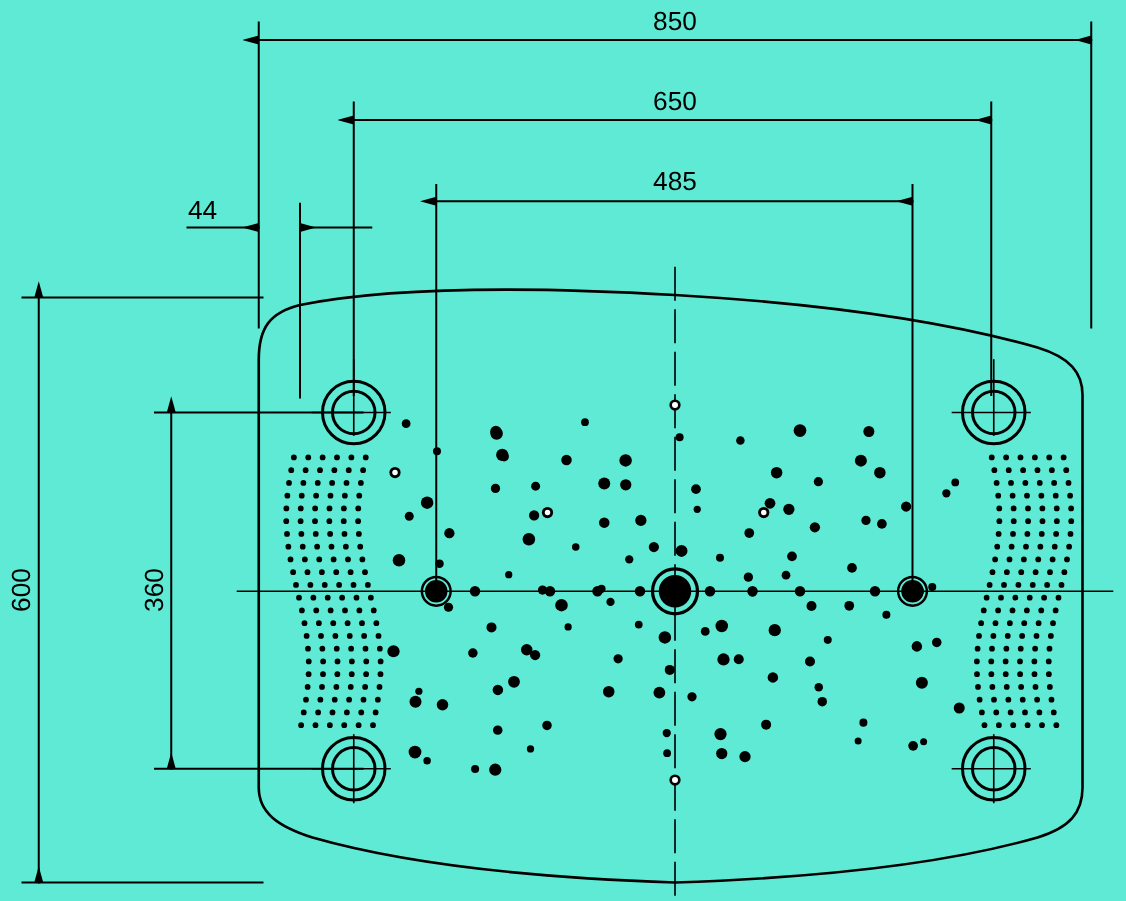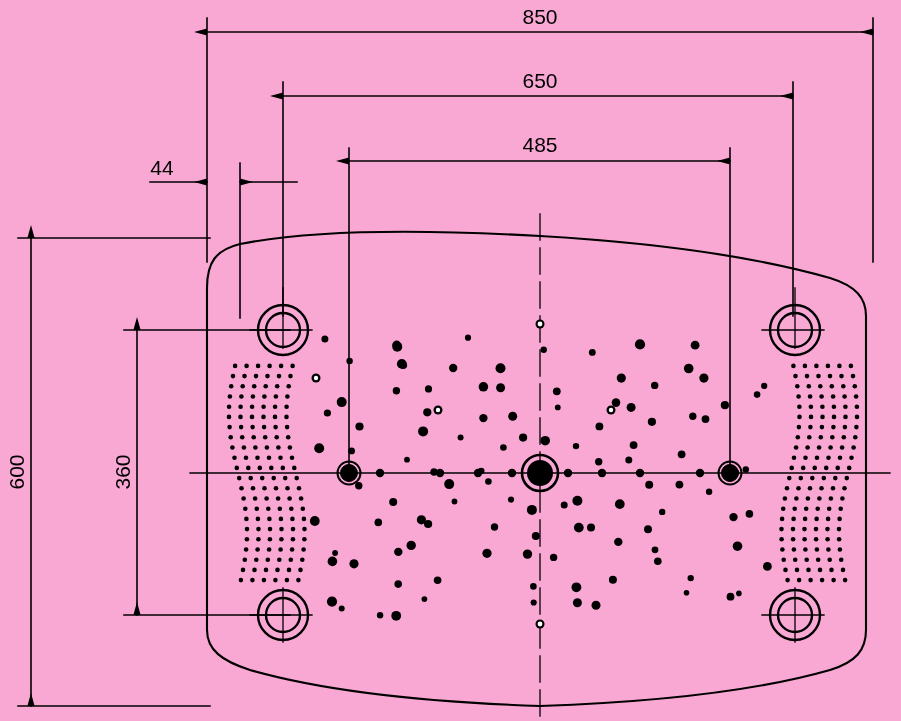--- a/index.html
+++ b/index.html
@@ -1,17 +1,17 @@
 <!DOCTYPE html>
 <html><head>
 <meta charset="utf-8">
 <style>
   html,body{margin:0;padding:0;background:#ffffff;}
   body{width:901px;height:721px;overflow:hidden;font-family:"Liberation Sans",sans-serif;}
-  #stage{position:relative;width:901px;height:721px;background:#f9a8d4;}
+  #stage{position:relative;width:901px;height:721px;background:#5eead4;}
   svg{display:block;}
   .dimtext{font-family:"Liberation Sans",sans-serif;font-size:21px;fill:#000;}
 </style>
 </head>
 <body>
 
 <div id="stage">
 <svg width="901" height="721" viewBox="0 0 901 721" xmlns="http://www.w3.org/2000/svg">
 
   <defs>

